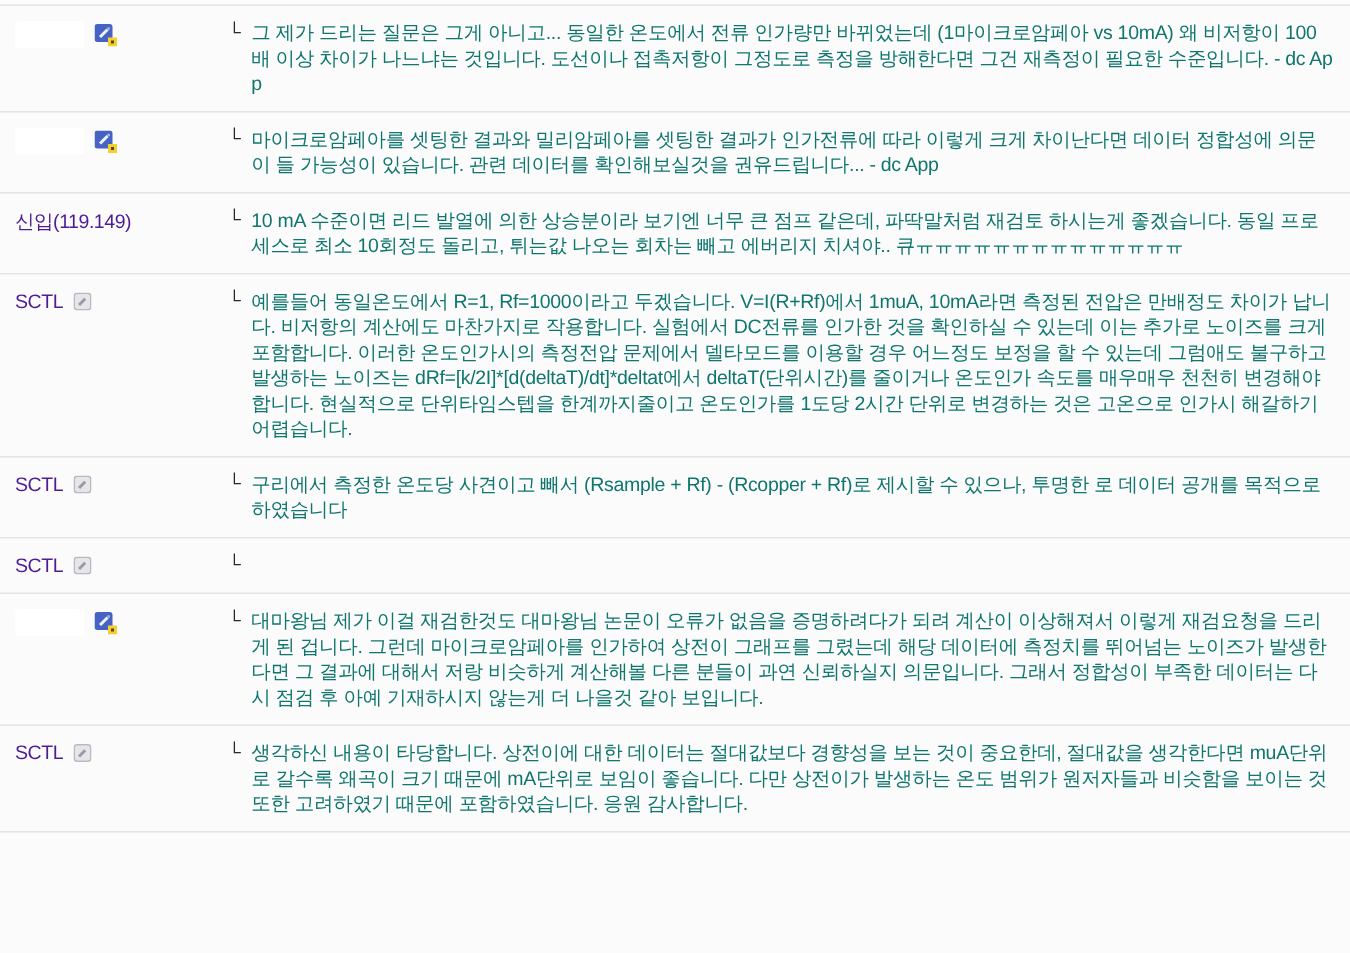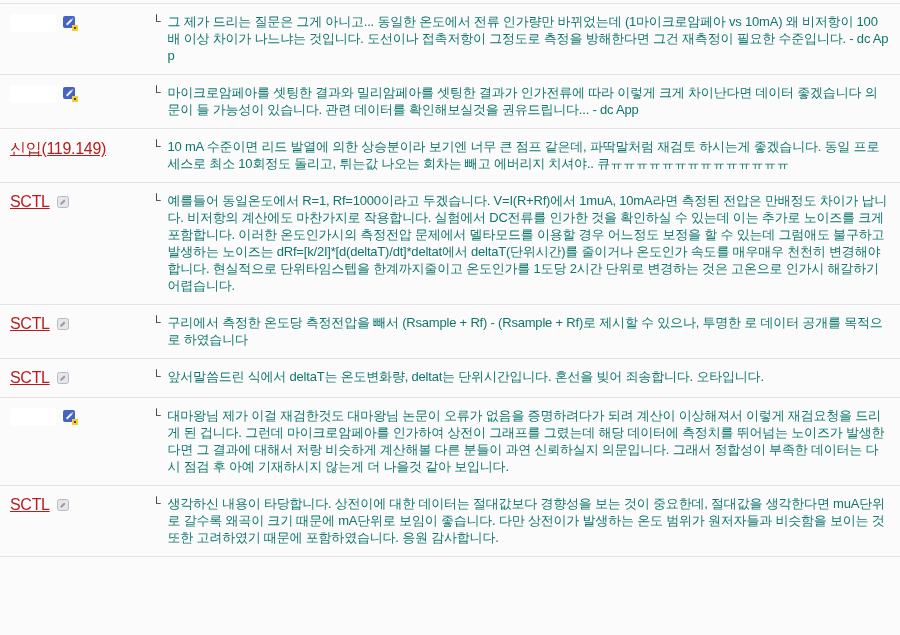--- a/index.html
+++ b/index.html
@@ -19,26 +19,25 @@
   .author-col {
     flex:0 0 152px;
     width:152px;
     padding-left:10px;
     display:flex;
     align-items:center;
     gap:7px;
     padding-top:1px;
   }
   .nick {
-    font-size:16px;
-    color:#b91c1c;
+    font-size:13px;
+    color:#4c1d95;
     letter-spacing:-0.3px;
     white-space:nowrap;
     cursor:pointer;
-    text-decoration:underline;
   }
   .redacted {
     display:inline-block;
     width:46px; height:18px;
     background:#ffffff;
     border-radius:2px;
   }
   .icon { display:inline-flex; align-items:center; cursor:pointer; }
   .body-col {
     flex:1;
@@ -95,21 +94,21 @@
             <rect x="0" y="0" width="12" height="12" rx="2" fill="#4663c4"></rect>
             <path d="M3 8 L8 3 L9.4 4.4 L4.4 9.4 Z" fill="#ffffff" opacity="0.92"></path>
             <rect x="8.6" y="2.2" width="1.6" height="1.6" fill="#aebdf0"></rect>
             <rect x="9" y="9" width="6" height="6" fill="#f7cf2c"></rect>
             <rect x="11" y="11" width="2" height="2" fill="#4a4a33"></rect>
           </svg>
       </span>
     </div>
     <div class="body-col">
       <span class="reply-mark">└</span>
-      <div class="text">마이크로암페아를 셋팅한 결과와 밀리암페아를 셋팅한 결과가 인가전류에 따라 이렇게 크게 차이난다면 데이터 좋겠습니다 의문이 들 가능성이 있습니다. 관련 데이터를 확인해보실것을 권유드립니다... - dc App</div>
+      <div class="text">마이크로암페아를 셋팅한 결과와 밀리암페아를 셋팅한 결과가 인가전류에 따라 이렇게 크게 차이난다면 데이터 정합성에 의문이 들 가능성이 있습니다. 관련 데이터를 확인해보실것을 권유드립니다... - dc App</div>
     </div>
   </div>
 
   <div class="row">
     <div class="author-col">
       <span class="nick">신입(119.149)</span>
     </div>
     <div class="body-col">
       <span class="reply-mark">└</span>
       <div class="text">10 mA 수준이면 리드 발열에 의한 상승분이라 보기엔 너무 큰 점프 같은데, 파딱말처럼 재검토 하시는게 좋겠습니다. 동일 프로세스로 최소 10회정도 돌리고, 튀는값 나오는 회차는 빼고 에버리지 치셔야.. 큐ㅠㅠㅠㅠㅠㅠㅠㅠㅠㅠㅠㅠㅠㅠ</div>
@@ -137,37 +136,36 @@
       <span class="nick">SCTL</span>
       <span class="icon">
         <svg width="12" height="12" viewBox="0 0 12 12">
             <rect x="0.5" y="0.5" width="11" height="11" rx="2" fill="#e6e6ea" stroke="#b9b9c0"></rect>
             <path d="M3 7.6 L7.1 3.5 L8.5 4.9 L4.4 9 Z" fill="#9a9aa2"></path>
           </svg>
       </span>
     </div>
     <div class="body-col">
       <span class="reply-mark">└</span>
-      <div class="text">구리에서 측정한 온도당 측정전압을 빼서 (Rsample + Rf) - (Rsample + Rf)로 제시할 수 있으나, 투명한 로 데이터 공개를 목적으로 하였습니다</div>
-    </div>
-  </div>
-
-  <div class="row">
-    <div class="author-col">
-      <span class="nick">SCTL</span>
-      <span class="icon">
-        <svg width="12" height="12" viewBox="0 0 12 12">
-            <rect x="0.5" y="0.5" width="11" height="11" rx="2" fill="#e6e6ea" stroke="#b9b9c0"></rect>
-            <path d="M3 7.6 L7.1 3.5 L8.5 4.9 L4.4 9 Z" fill="#9a9aa2"></path>
-          </svg>
-      </span>
-    </div>
-    <div class="body-col">
-      <span class="reply-mark">└</span>
-      <div class="text">앞서말씀드린 식에서 deltaT는 온도변화량, deltat는 단위시간입니다. 혼선을 빚어 죄송합니다. 오타입니다.</div>
+      <div class="text">구리에서 측정한 온도당 사견이고 빼서 (Rsample + Rf) - (Rcopper + Rf)로 제시할 수 있으나, 투명한 로 데이터 공개를 목적으로 하였습니다</div>
+    </div>
+  </div>
+
+  <div class="row">
+    <div class="author-col">
+      <span class="nick">SCTL</span>
+      <span class="icon">
+        <svg width="12" height="12" viewBox="0 0 12 12">
+            <rect x="0.5" y="0.5" width="11" height="11" rx="2" fill="#e6e6ea" stroke="#b9b9c0"></rect>
+            <path d="M3 7.6 L7.1 3.5 L8.5 4.9 L4.4 9 Z" fill="#9a9aa2"></path>
+          </svg>
+      </span>
+    </div>
+    <div class="body-col">
+      <span class="reply-mark">└</span>
     </div>
   </div>
 
   <div class="row">
     <div class="author-col">
       <span class="redacted"></span>
       <span class="icon">
         <svg width="15" height="15" viewBox="0 0 15 15">
             <rect x="0" y="0" width="12" height="12" rx="2" fill="#4663c4"></rect>
             <path d="M3 8 L8 3 L9.4 4.4 L4.4 9.4 Z" fill="#ffffff" opacity="0.92"></path>

